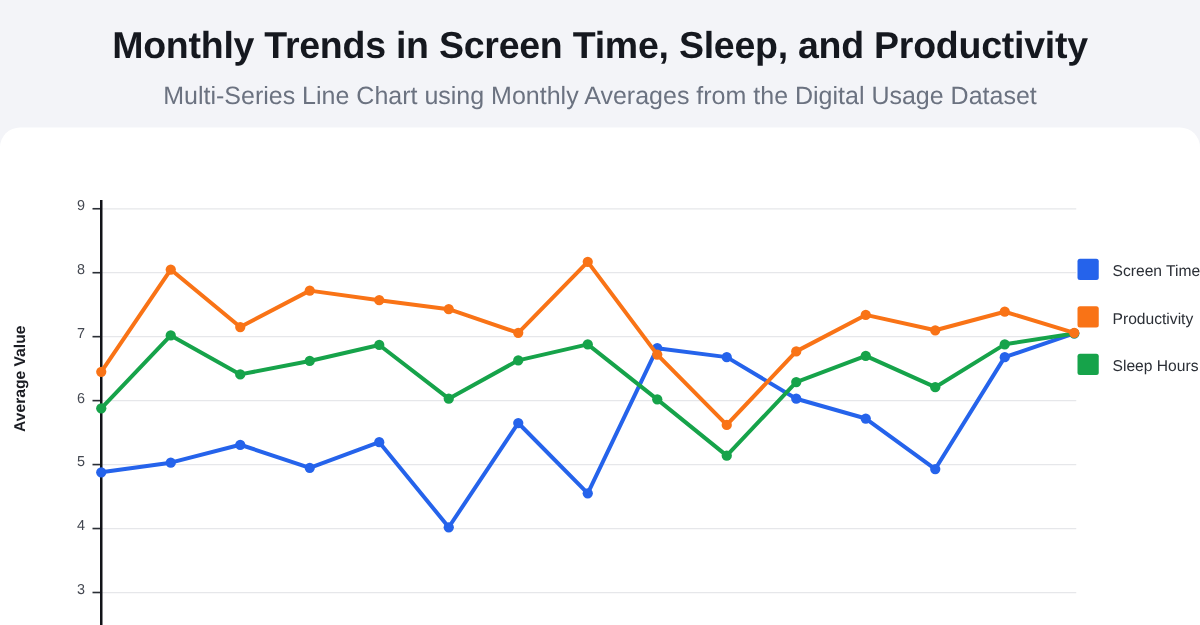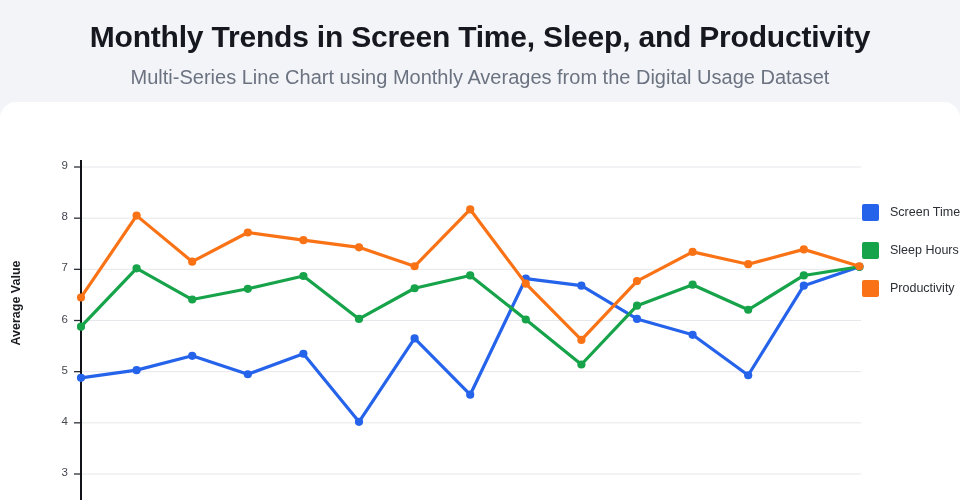--- a/index.html
+++ b/index.html
@@ -59,21 +59,21 @@
     font-size:11.5px;color:#444851;
     white-space:nowrap;
   }
 
   
   .legend{
     position:absolute;
     left:862px;top:200px;
   }
   .legend-row{
-    display:flex;align-items:center;
+    display:flex;align-items:flex-end;
     height:24px;margin-bottom:14px;
     white-space:nowrap;
   }
   .legend-swatch{
     width:17px;height:17px;flex:0 0 17px;border-radius:2px;
   }
   .legend-text{
     margin-left:11px;
     font-size:12.5px;color:#2b2f36;
     white-space:nowrap;
@@ -174,22 +174,22 @@
       </div>
     <div class="ylabel">Average Value</div>
   </div>
 
   <div class="legend" id="legend">
       <div class="legend-row">
         <span class="legend-swatch" style="background: rgb(37, 99, 235);"></span>
         <span class="legend-text">Screen Time</span>
       </div>
       <div class="legend-row">
+        <span class="legend-swatch" style="background: rgb(249, 115, 22);"></span>
+        <span class="legend-text">Productivity</span>
+      </div>
+      <div class="legend-row">
         <span class="legend-swatch" style="background: rgb(22, 163, 74);"></span>
         <span class="legend-text">Sleep Hours</span>
-      </div>
-      <div class="legend-row">
-        <span class="legend-swatch" style="background: rgb(249, 115, 22);"></span>
-        <span class="legend-text">Productivity</span>
       </div>
     </div>
 
 </div>
 
 </body></html>

